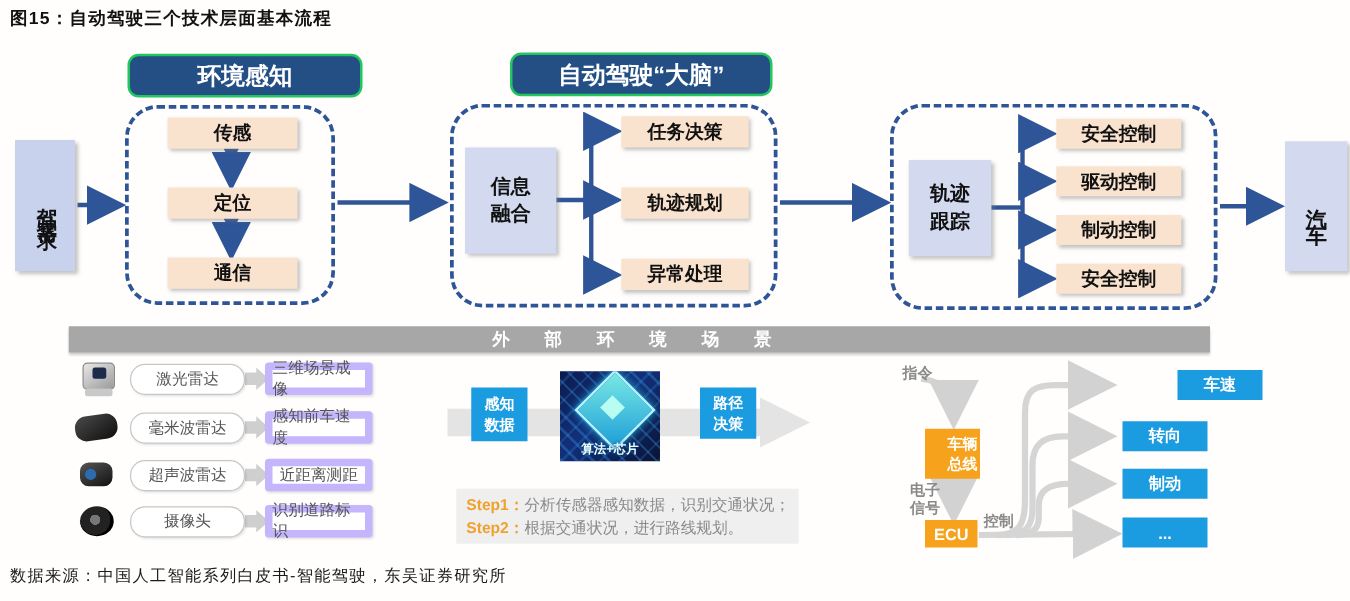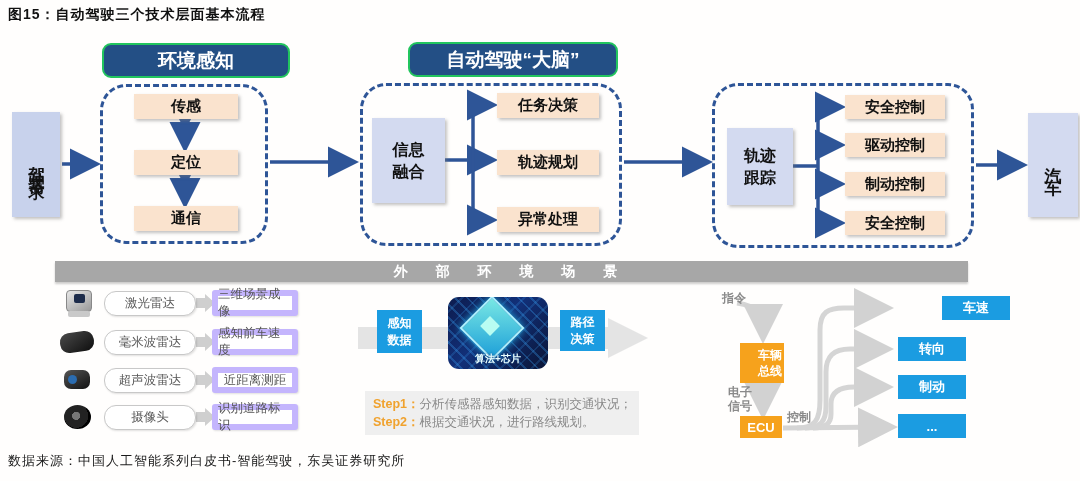--- a/index.html
+++ b/index.html
@@ -34,21 +34,21 @@
   .steps .stxt{color:#8a8a8a;}
   
   .icon-base{position:absolute;}
   .lidar-body{width:24px;height:20px;border-radius:4px;background:linear-gradient(145deg,#e8e8e8,#9a9a9a);border:1px solid #888;}
   .lidar-screen{position:absolute;left:8px;top:4px;width:11px;height:9px;background:#1c2b4a;border-radius:2px;}
   .lidar-foot{position:absolute;left:2px;top:21px;width:22px;height:6px;background:#c9c9c9;border-radius:2px;}
   .mmwave{width:34px;height:20px;border-radius:9px;background:linear-gradient(150deg,#4a4a4a,#0e0e0e);transform:rotate(-8deg);}
   .ultra{width:26px;height:19px;border-radius:7px;background:linear-gradient(150deg,#555,#111);}
   .ultra-lens{position:absolute;left:4px;top:5px;width:9px;height:9px;border-radius:50%;background:#2b6cb0;}
   .cam{width:27px;height:24px;border-radius:50%;background:radial-gradient(circle at 45% 45%,#777 0 20%,#222 21% 60%,#000 61%);}
-  .chip{left:448px;top:297px;width:100px;height:72px;border-radius:11px;overflow:hidden;
+  .chip{left:448px;top:297px;width:80px;height:72px;border-radius:0;overflow:hidden;
         background:linear-gradient(135deg,#0d1b4d 0%,#123079 45%,#0a1435 100%);}
   .chip::before{content:"";position:absolute;inset:0;
         background:repeating-linear-gradient(45deg,rgba(60,170,255,.28) 0 2px,transparent 2px 9px),
                    repeating-linear-gradient(-45deg,rgba(60,170,255,.18) 0 2px,transparent 2px 11px);}
   .chip-diamond{position:absolute;left:21px;top:8px;width:42px;height:42px;transform:rotate(45deg);
         background:linear-gradient(135deg,#79e8e4,#1d9fd8);border:2px solid #aef3ff;box-shadow:0 0 8px #2ad;}
   .chip-core{position:absolute;left:35px;top:22px;width:14px;height:14px;background:#b8fdf2;transform:rotate(45deg);}
   .chip-cap{position:absolute;left:0;bottom:3px;width:100%;text-align:center;font-size:10px;color:#eaffff;
         font-weight:bold;text-shadow:0 0 3px #037;}
 </style>

